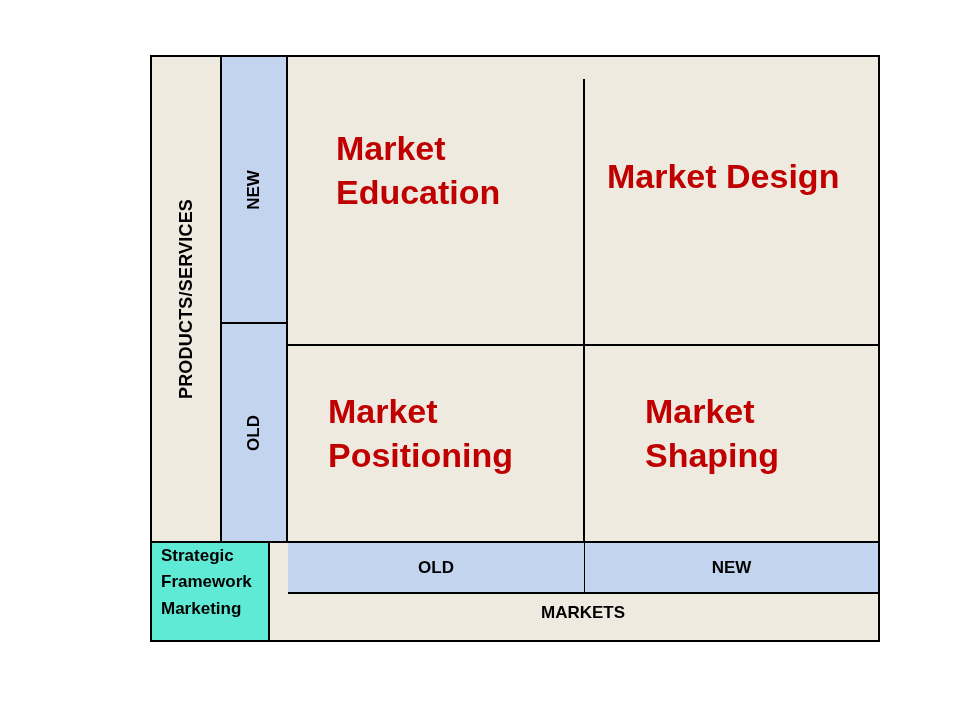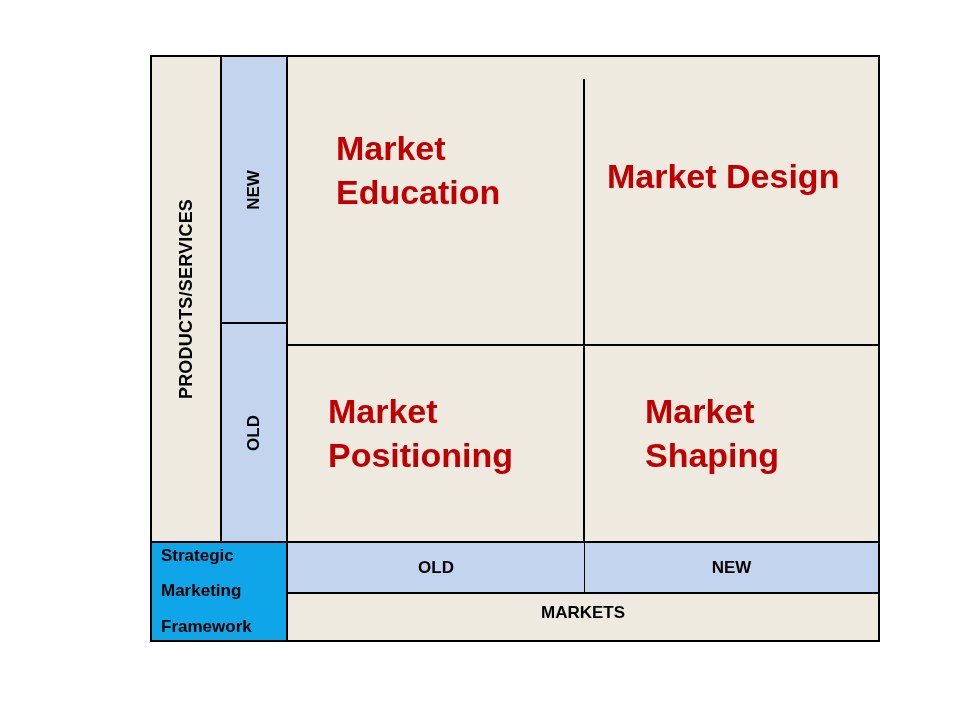--- a/index.html
+++ b/index.html
@@ -137,28 +137,28 @@
     top: 484px;
     width: 726px;
     height: 99px;
     border-top: 2px solid #000000;
     box-sizing: border-box;
   }
   #framework-title-cell {
     position: absolute;
     left: 0px;
     top: 0px;
-    width: 136px;
+    width: 118px;
     height: 97px;
-    background: #0ea5e9;
+    background: #5eead4;
     box-sizing: border-box;
     border-right: 2px solid #000000;
     display: flex;
     flex-direction: column;
-    justify-content: space-between;
+    justify-content: flex-start;
     padding-left: 9px;
   }
   #framework-title-cell .t-line {
     font-size: 17px;
     font-weight: bold;
     color: #000000;
     line-height: 1.55;
     white-space: nowrap;
   }
   .markets-header-row {
@@ -240,22 +240,22 @@
     <div class="quadrant" id="quad-market-shaping">
       <span class="q-label">Market
 Shaping</span>
     </div>
   </div>
 
   <div class="bottom-band">
 
     <div id="framework-title-cell">
       <span class="t-line">Strategic</span>
+      <span class="t-line">Framework</span>
       <span class="t-line">Marketing</span>
-      <span class="t-line">Framework</span>
     </div>
 
     <div class="markets-header-row">
       <div class="markets-header-cell" id="markets-col-old">OLD</div>
       <div class="markets-header-cell" id="markets-col-new">NEW</div>
     </div>
 
     <div class="markets-axis-row">
       <span class="m-label">MARKETS</span>
     </div>

